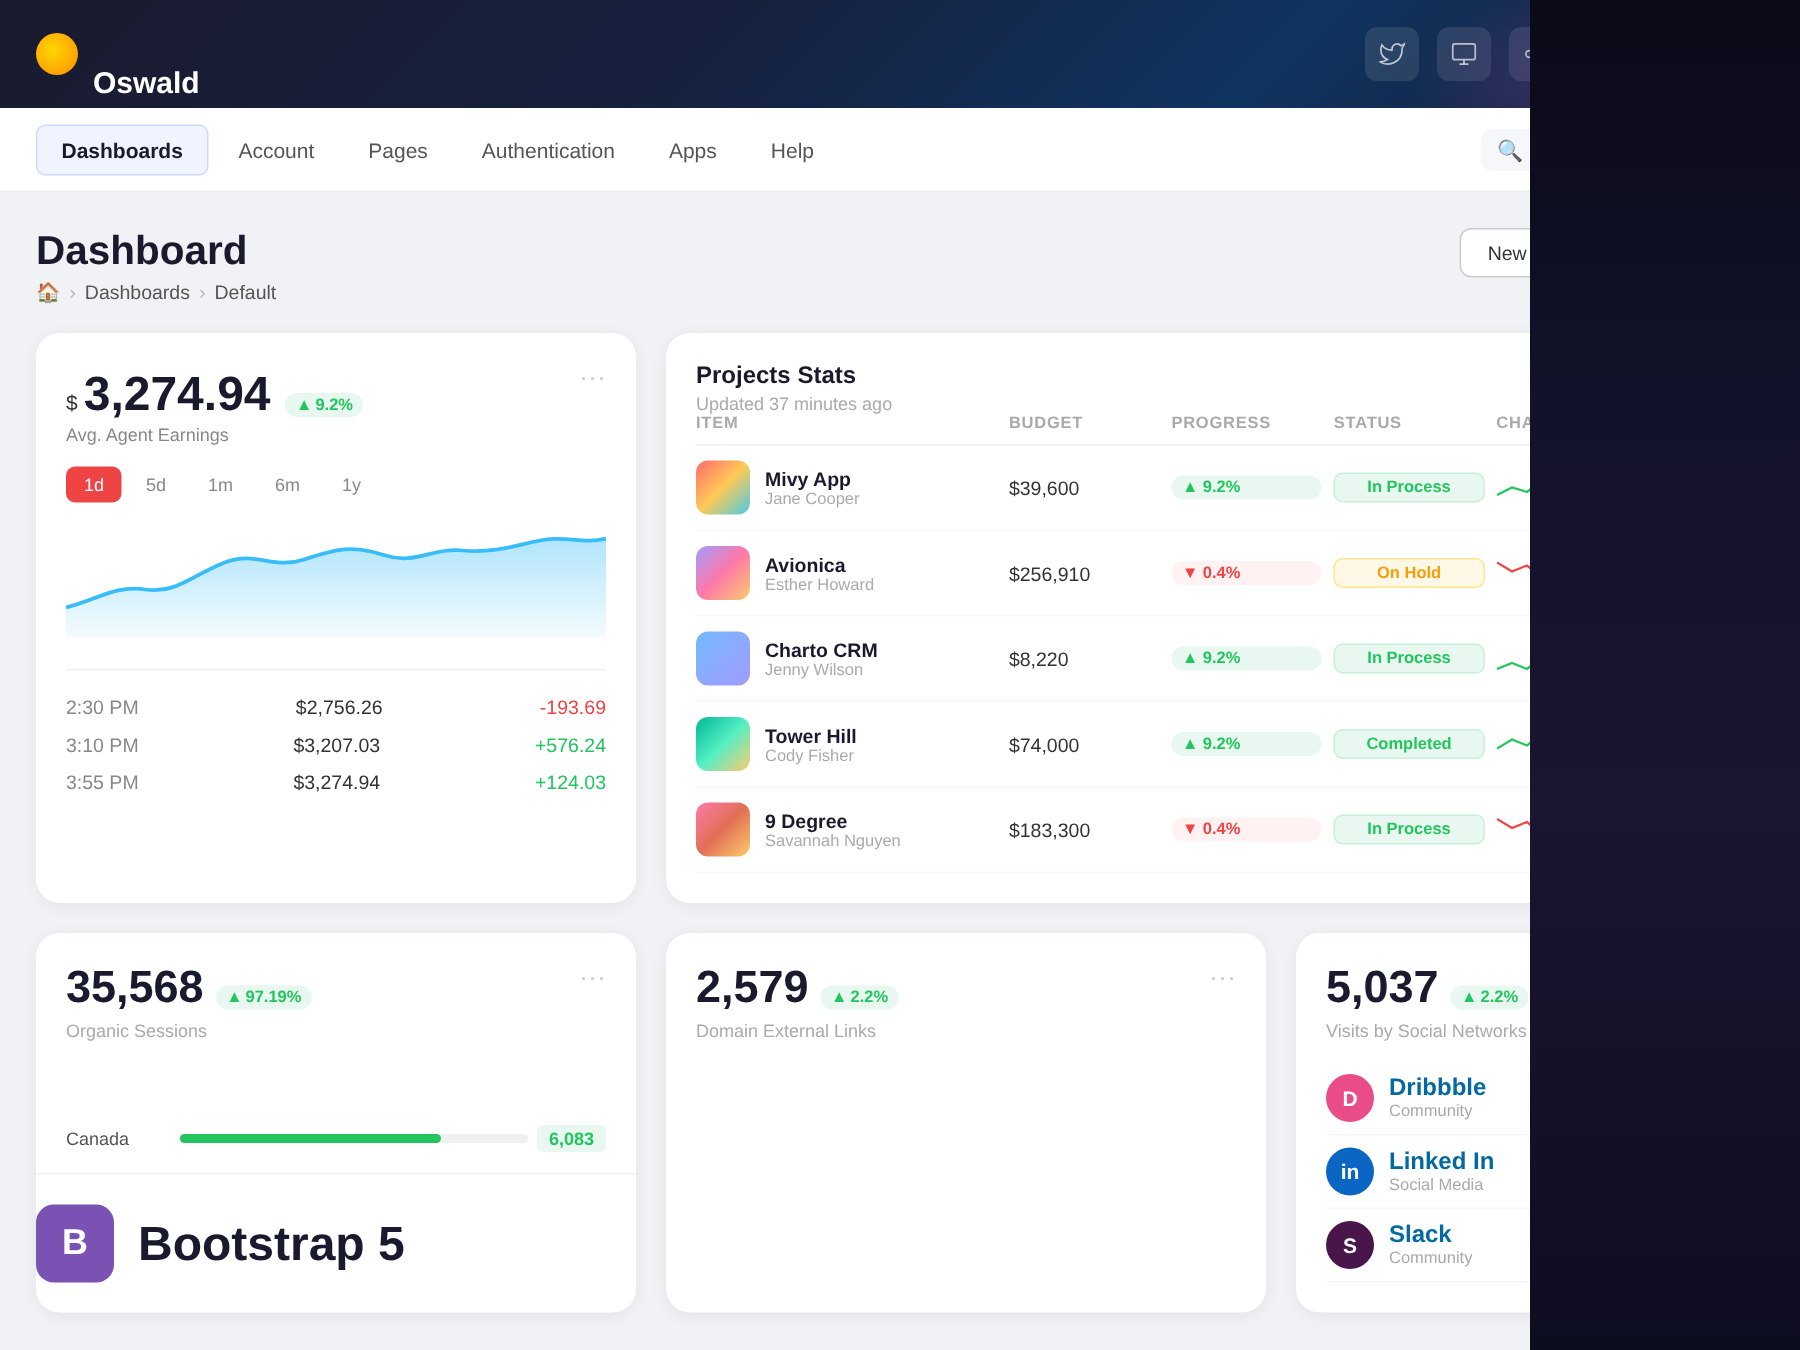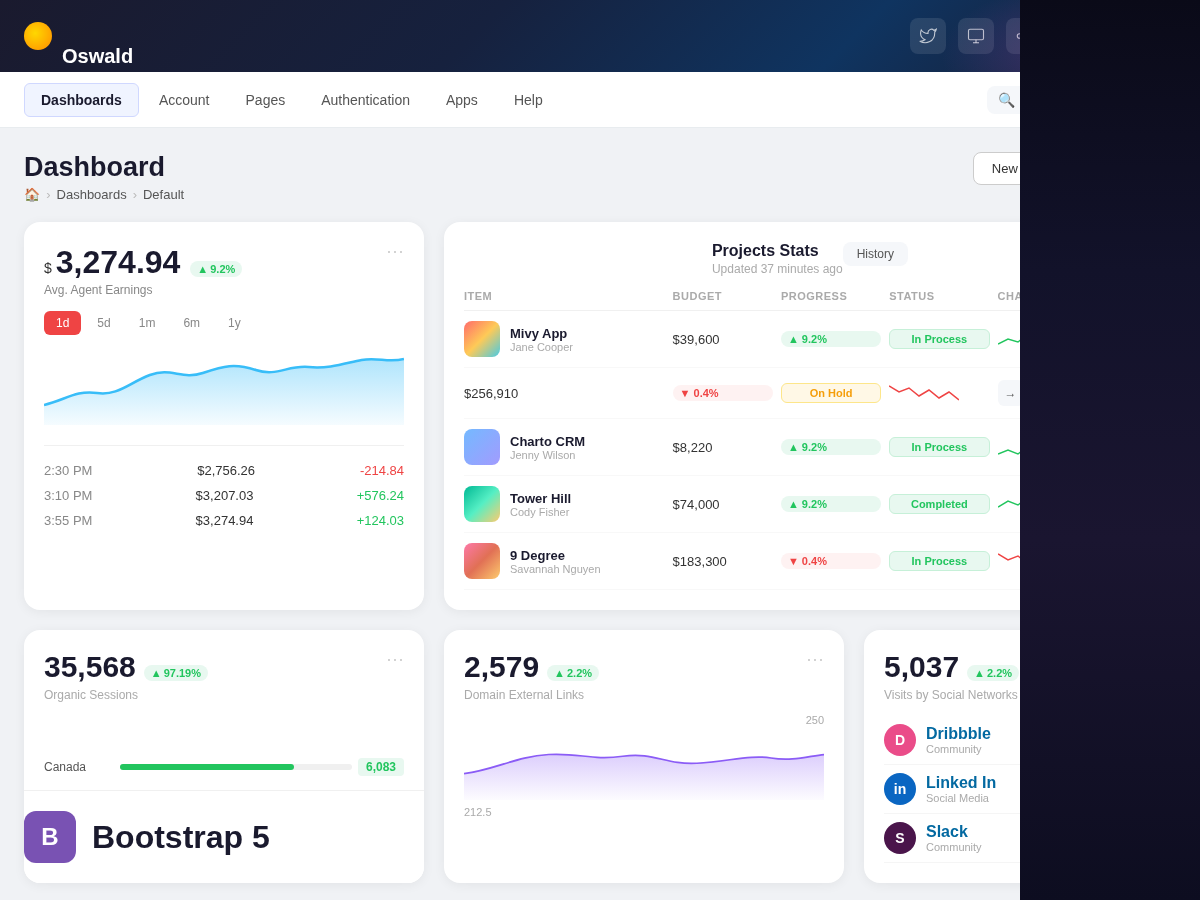--- a/index.html
+++ b/index.html
@@ -84,21 +84,21 @@
     .chart-area { width: 100%; height: 80px; }
 
     .earnings-rows { margin-top: 16px; border-top: 1px solid #f0f0f0; padding-top: 12px; }
     .earnings-row { display: flex; justify-content: space-between; align-items: center; padding: 5px 0; font-size: 13px; }
     .earnings-row .time { color: #888; }
     .earnings-row .amount { color: #333; font-weight: 500; }
     .earnings-row .change-pos { color: #22c55e; font-weight: 500; }
     .earnings-row .change-neg { color: #ef4444; font-weight: 500; }
 
     
-    .projects-header { display: flex; justify-content: center; align-items: flex-start; margin-bottom: 14px; }
+    .projects-header { display: flex; justify-content: space-between; align-items: flex-start; }
     .projects-title { font-size: 16px; font-weight: 700; color: #1a1a2e; }
     .projects-sub { font-size: 12px; color: #aaa; margin-top: 2px; }
     .history-btn { background: #f5f7fa; border: none; padding: 5px 14px; border-radius: 8px; font-size: 12px; color: #555; cursor: pointer; }
 
     .proj-table { width: 100%; }
     .proj-table-header { display: grid; grid-template-columns: 2fr 1fr 1fr 1fr 1fr 0.5fr; gap: 8px; font-size: 11px; color: #aaa; font-weight: 600; letter-spacing: 0.5px; text-transform: uppercase; padding: 0 0 8px; border-bottom: 1px solid #f0f0f0; }
     .proj-row { display: grid; grid-template-columns: 2fr 1fr 1fr 1fr 1fr 0.5fr; gap: 8px; align-items: center; padding: 10px 0; border-bottom: 1px solid #f8f8f8; }
     .proj-item-cell { display: flex; align-items: center; gap: 10px; }
     .proj-icon { width: 36px; height: 36px; border-radius: 8px; flex-shrink: 0; }
     .proj-name { font-size: 13px; font-weight: 600; color: #1a1a2e; }
@@ -240,21 +240,21 @@
           </defs>
           <path d="M0,60 C20,55 30,45 50,48 C70,51 80,38 100,30 C120,22 130,35 150,28 C170,21 180,18 200,25 C220,32 230,20 250,22 C270,24 285,18 300,15 C315,12 325,18 340,14" fill="none" stroke="#38bdf8" stroke-width="2.5"></path>
           <path d="M0,60 C20,55 30,45 50,48 C70,51 80,38 100,30 C120,22 130,35 150,28 C170,21 180,18 200,25 C220,32 230,20 250,22 C270,24 285,18 300,15 C315,12 325,18 340,14 L340,80 L0,80 Z" fill="url(#chartGrad)"></path>
         </svg>
       </div>
 
       <div class="earnings-rows">
         <div class="earnings-row">
           <span class="time">2:30 PM</span>
           <span class="amount">$2,756.26</span>
-          <span class="change-neg">-214.84</span>
+          <span class="change-neg">-193.69</span>
         </div>
         <div class="earnings-row">
           <span class="time">3:10 PM</span>
           <span class="amount">$3,207.03</span>
           <span class="change-pos">+576.24</span>
         </div>
         <div class="earnings-row">
           <span class="time">3:55 PM</span>
           <span class="amount">$3,274.94</span>
           <span class="change-pos">+124.03</span>
@@ -292,20 +292,27 @@
           <div class="proj-budget">$39,600</div>
           <div class="badge-up" style="font-size:11px;">▲ 9.2%</div>
           <div class="status-badge status-inprocess">In Process</div>
           <svg class="mini-chart" viewBox="0 0 70 30">
             <polyline points="0,20 10,15 20,18 30,10 40,14 50,8 60,12 70,6" fill="none" stroke="#22c55e" stroke-width="1.5"></polyline>
           </svg>
           <button class="nav-arrow-btn">→</button>
         </div>
 
         <div class="proj-row">
+          <div class="proj-item-cell">
+            <div class="proj-icon" style="background: linear-gradient(135deg, #a29bfe, #fd79a8, #fdcb6e); border-radius:8px;"></div>
+            <div>
+              <div class="proj-name">Avionica</div>
+              <div class="proj-person">Esther Howard</div>
+            </div>
+          </div>
           <div class="proj-budget">$256,910</div>
           <div class="badge-down" style="font-size:11px;">▼ 0.4%</div>
           <div class="status-badge status-onhold">On Hold</div>
           <svg class="mini-chart" viewBox="0 0 70 30">
             <polyline points="0,8 10,14 20,10 30,18 40,12 50,20 60,14 70,22" fill="none" stroke="#ef4444" stroke-width="1.5"></polyline>
           </svg>
           <button class="nav-arrow-btn">→</button>
         </div>
 
         <div class="proj-row">
@@ -399,34 +406,20 @@
         <div>
           <div class="stat-number-row">
             <span class="stat-number">2,579</span>
             <span class="badge-up">▲ <span>2.2%</span></span>
           </div>
           <div class="stat-label">Domain External Links</div>
         </div>
         <button class="more-btn">···</button>
       </div>
 
-      <div style="margin-top: 12px;">
-        <div style="font-size:11px; color:#aaa; text-align:right; margin-bottom:4px;">250</div>
-        <svg viewBox="0 0 340 80" style="width:100%; height:70px;" preserveAspectRatio="none">
-          <defs>
-            <linearGradient id="purpleGrad" x1="0" y1="0" x2="0" y2="1">
-              <stop offset="0%" stop-color="#8b5cf6" stop-opacity="0.3"></stop>
-              <stop offset="100%" stop-color="#8b5cf6" stop-opacity="0.02"></stop>
-            </linearGradient>
-          </defs>
-          <path d="M0,50 C30,45 50,30 80,28 C110,26 120,35 150,30 C180,25 190,40 220,38 C250,36 270,28 290,32 C310,36 325,30 340,28" fill="none" stroke="#8b5cf6" stroke-width="2"></path>
-          <path d="M0,50 C30,45 50,30 80,28 C110,26 120,35 150,30 C180,25 190,40 220,38 C250,36 270,28 290,32 C310,36 325,30 340,28 L340,80 L0,80 Z" fill="url(#purpleGrad)"></path>
-        </svg>
-        <div style="font-size:11px; color:#aaa; margin-top:2px;">212.5</div>
-      </div>
     </div>
 
     <div class="card">
       <div class="card-header-row">
         <div>
           <div class="stat-number-row">
             <span class="stat-number">5,037</span>
             <span class="badge-up">▲ <span>2.2%</span></span>
           </div>
           <div class="stat-label">Visits by Social Networks</div>

